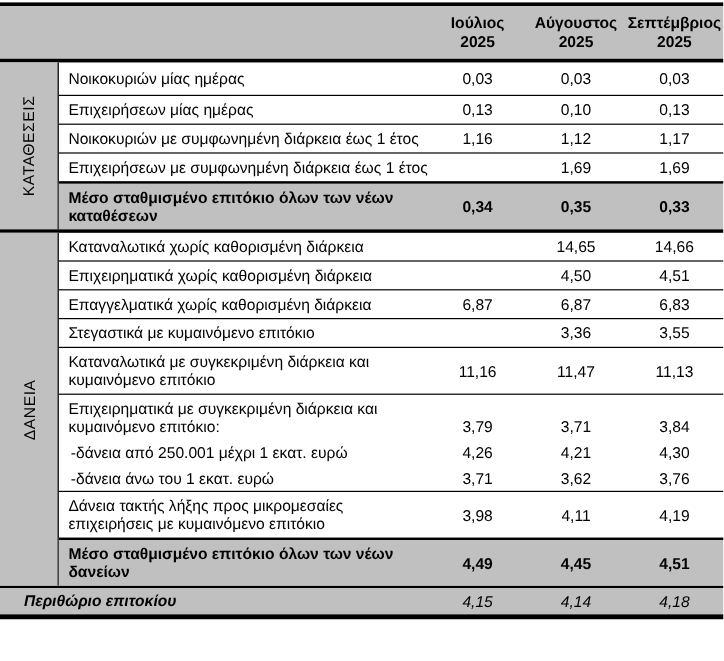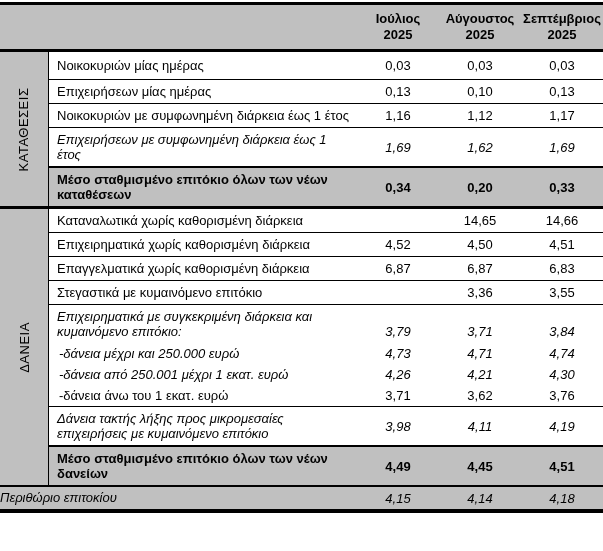--- a/index.html
+++ b/index.html
@@ -30,37 +30,37 @@
     display: flex; align-items: center; justify-content: center;
   }
   .side span {
     transform: rotate(-90deg); white-space: nowrap;
     font-size: 13px; letter-spacing: 0.5px;
   }
   .rows { flex: 1; display: flex; flex-direction: column; }
 
   .row { display: flex; border-bottom: 1px solid #000; font-size: 13px; line-height: 15px; }
   .row:last-child { border-bottom: none; justify-content: flex-end; }
-  .row.nb { border-bottom: none; font-style: italic; }
+  .row.nb { border-bottom: none; }
   .row.emph { background: #c0c0c0; font-weight: bold; border-top: 2px solid #000; }
   .desc { flex: 1; padding: 4px 4px 4px 8px; }
   .row.tall .desc { padding-top: 6px; padding-bottom: 6px; }
   .row.sub .desc { padding-left: 10px; padding-top: 3px; padding-bottom: 3px; }
   .val {
     width: 82px; display: flex; align-items: center; justify-content: center;
     box-sizing: border-box;
   }
   .row.valign-bottom .val { align-items: flex-end; padding-bottom: 4px; }
 
   
   .footrow {
     display: flex; background: #c0c0c0; font-style: italic; font-size: 13px;
     line-height: 15px; border-bottom: 4px solid #000;
   }
-  .fdesc { flex: 1; padding: 3px 4px 4px 0; }
+  .fdesc { flex: 1; padding: 3px 4px 4px 20px; font-weight: bold; }
 </style>
 </head>
 <body>
 
 <div class="page">
   <div class="tbl">
 
     <div class="header">
       <div class="spacer"></div>
       <div class="hcol">
@@ -96,70 +96,68 @@
         </div>
         <div class="row">
           <div class="desc">Νοικοκυριών με συμφωνημένη διάρκεια έως 1 έτος</div>
           <div class="val">1,16</div>
           <div class="val">1,12</div>
           <div class="val">1,17</div>
         </div>
         <div class="row nb">
           <div class="desc">Επιχειρήσεων με συμφωνημένη διάρκεια έως 1 έτος</div>
           <div class="val">1,69</div>
-          <div class="val">1,62</div>
           <div class="val">1,69</div>
         </div>
         <div class="row emph">
           <div class="desc">Μέσο σταθμισμένο επιτόκιο όλων των νέων καταθέσεων</div>
           <div class="val">0,34</div>
-          <div class="val">0,20</div>
+          <div class="val">0,35</div>
           <div class="val">0,33</div>
         </div>
       </div>
     </div>
 
     <div class="section pre-footer">
       <div class="side">
         <span>ΔΑΝΕΙΑ</span>
       </div>
       <div class="rows">
         <div class="row">
           <div class="desc">Καταναλωτικά χωρίς καθορισμένη διάρκεια</div>
           <div class="val">14,65</div>
           <div class="val">14,66</div>
         </div>
         <div class="row">
           <div class="desc">Επιχειρηματικά χωρίς καθορισμένη διάρκεια</div>
-          <div class="val">4,52</div>
           <div class="val">4,50</div>
           <div class="val">4,51</div>
         </div>
         <div class="row">
           <div class="desc">Επαγγελματικά χωρίς καθορισμένη διάρκεια</div>
           <div class="val">6,87</div>
           <div class="val">6,87</div>
           <div class="val">6,83</div>
         </div>
         <div class="row">
           <div class="desc">Στεγαστικά με κυμαινόμενο επιτόκιο</div>
           <div class="val">3,36</div>
           <div class="val">3,55</div>
         </div>
+        <div class="row">
+          <div class="desc">Καταναλωτικά με συγκεκριμένη διάρκεια και κυμαινόμενο επιτόκιο</div>
+          <div class="val">11,16</div>
+          <div class="val">11,47</div>
+          <div class="val">11,13</div>
+        </div>
         <div class="row nb valign-bottom">
           <div class="desc">Επιχειρηματικά με συγκεκριμένη διάρκεια και κυμαινόμενο επιτόκιο:</div>
           <div class="val">3,79</div>
           <div class="val">3,71</div>
           <div class="val">3,84</div>
-        </div>
-        <div class="row nb sub">
-          <div class="desc">-δάνεια μέχρι και 250.000 ευρώ</div>
-          <div class="val">4,73</div>
-          <div class="val">4,71</div>
-          <div class="val">4,74</div>
         </div>
         <div class="row nb sub">
           <div class="desc">-δάνεια από 250.001 μέχρι 1 εκατ. ευρώ</div>
           <div class="val">4,26</div>
           <div class="val">4,21</div>
           <div class="val">4,30</div>
         </div>
         <div class="row sub">
           <div class="desc">-δάνεια άνω του 1 εκατ. ευρώ</div>
           <div class="val">3,71</div>

